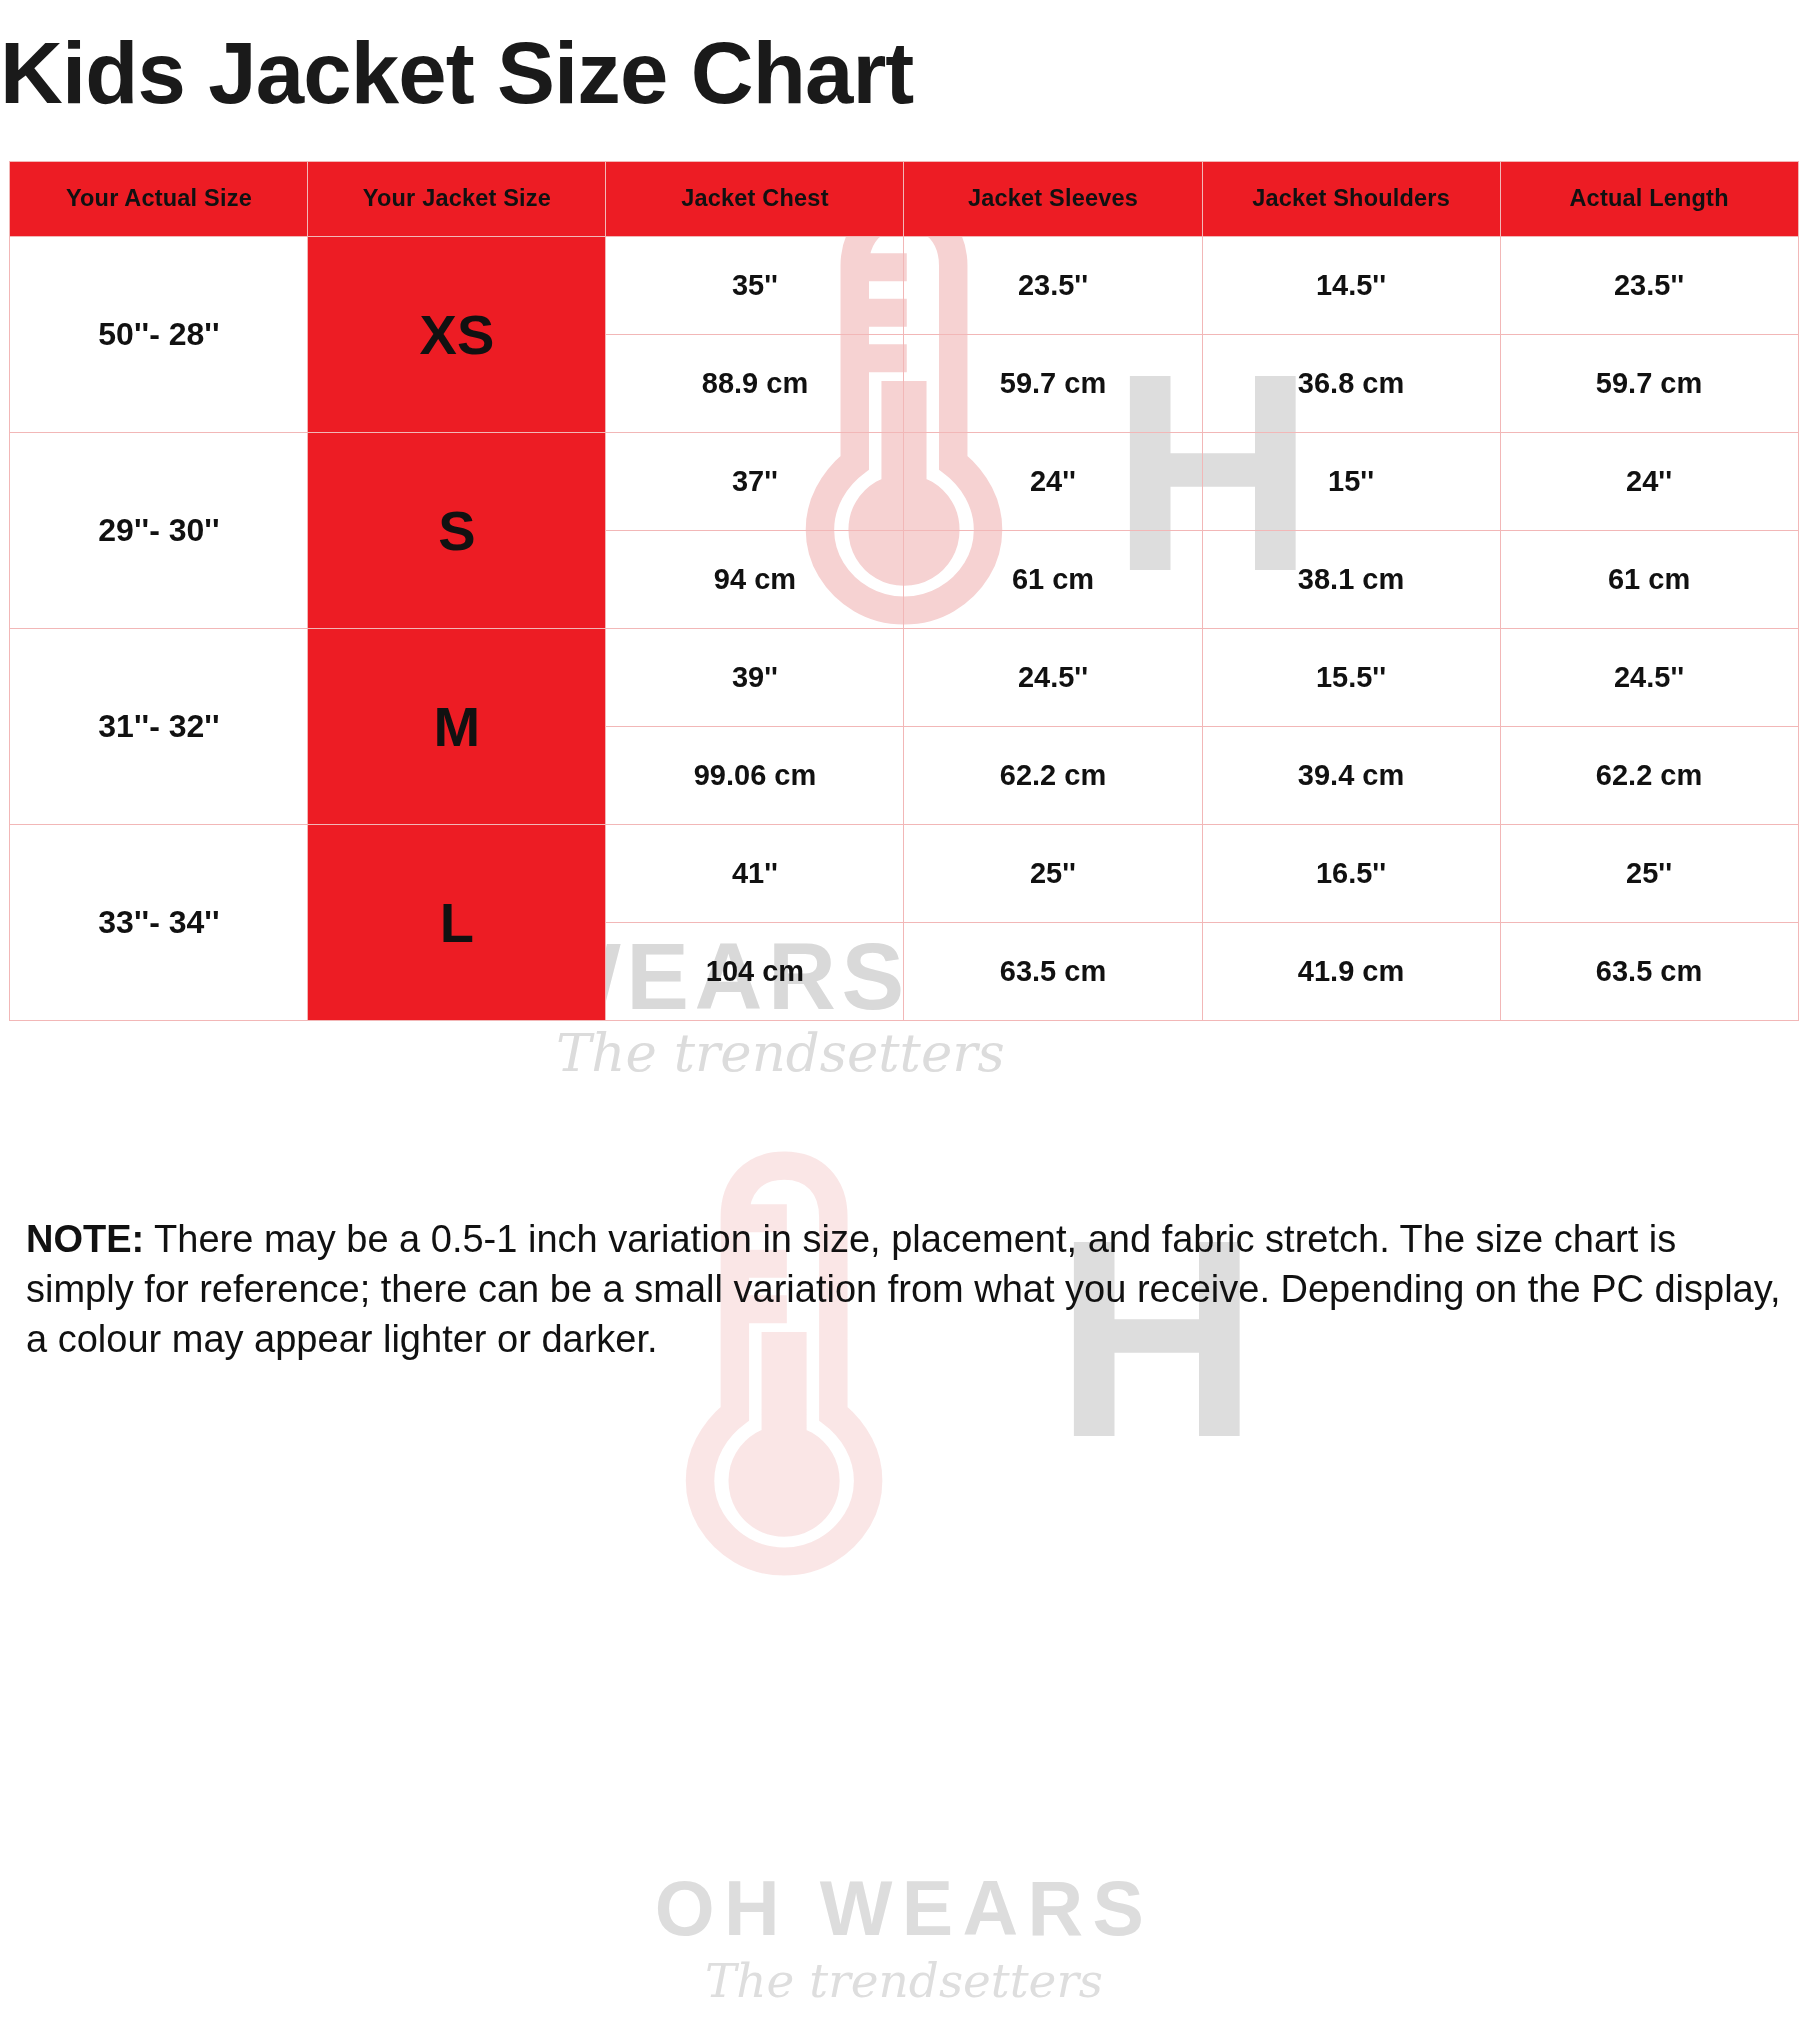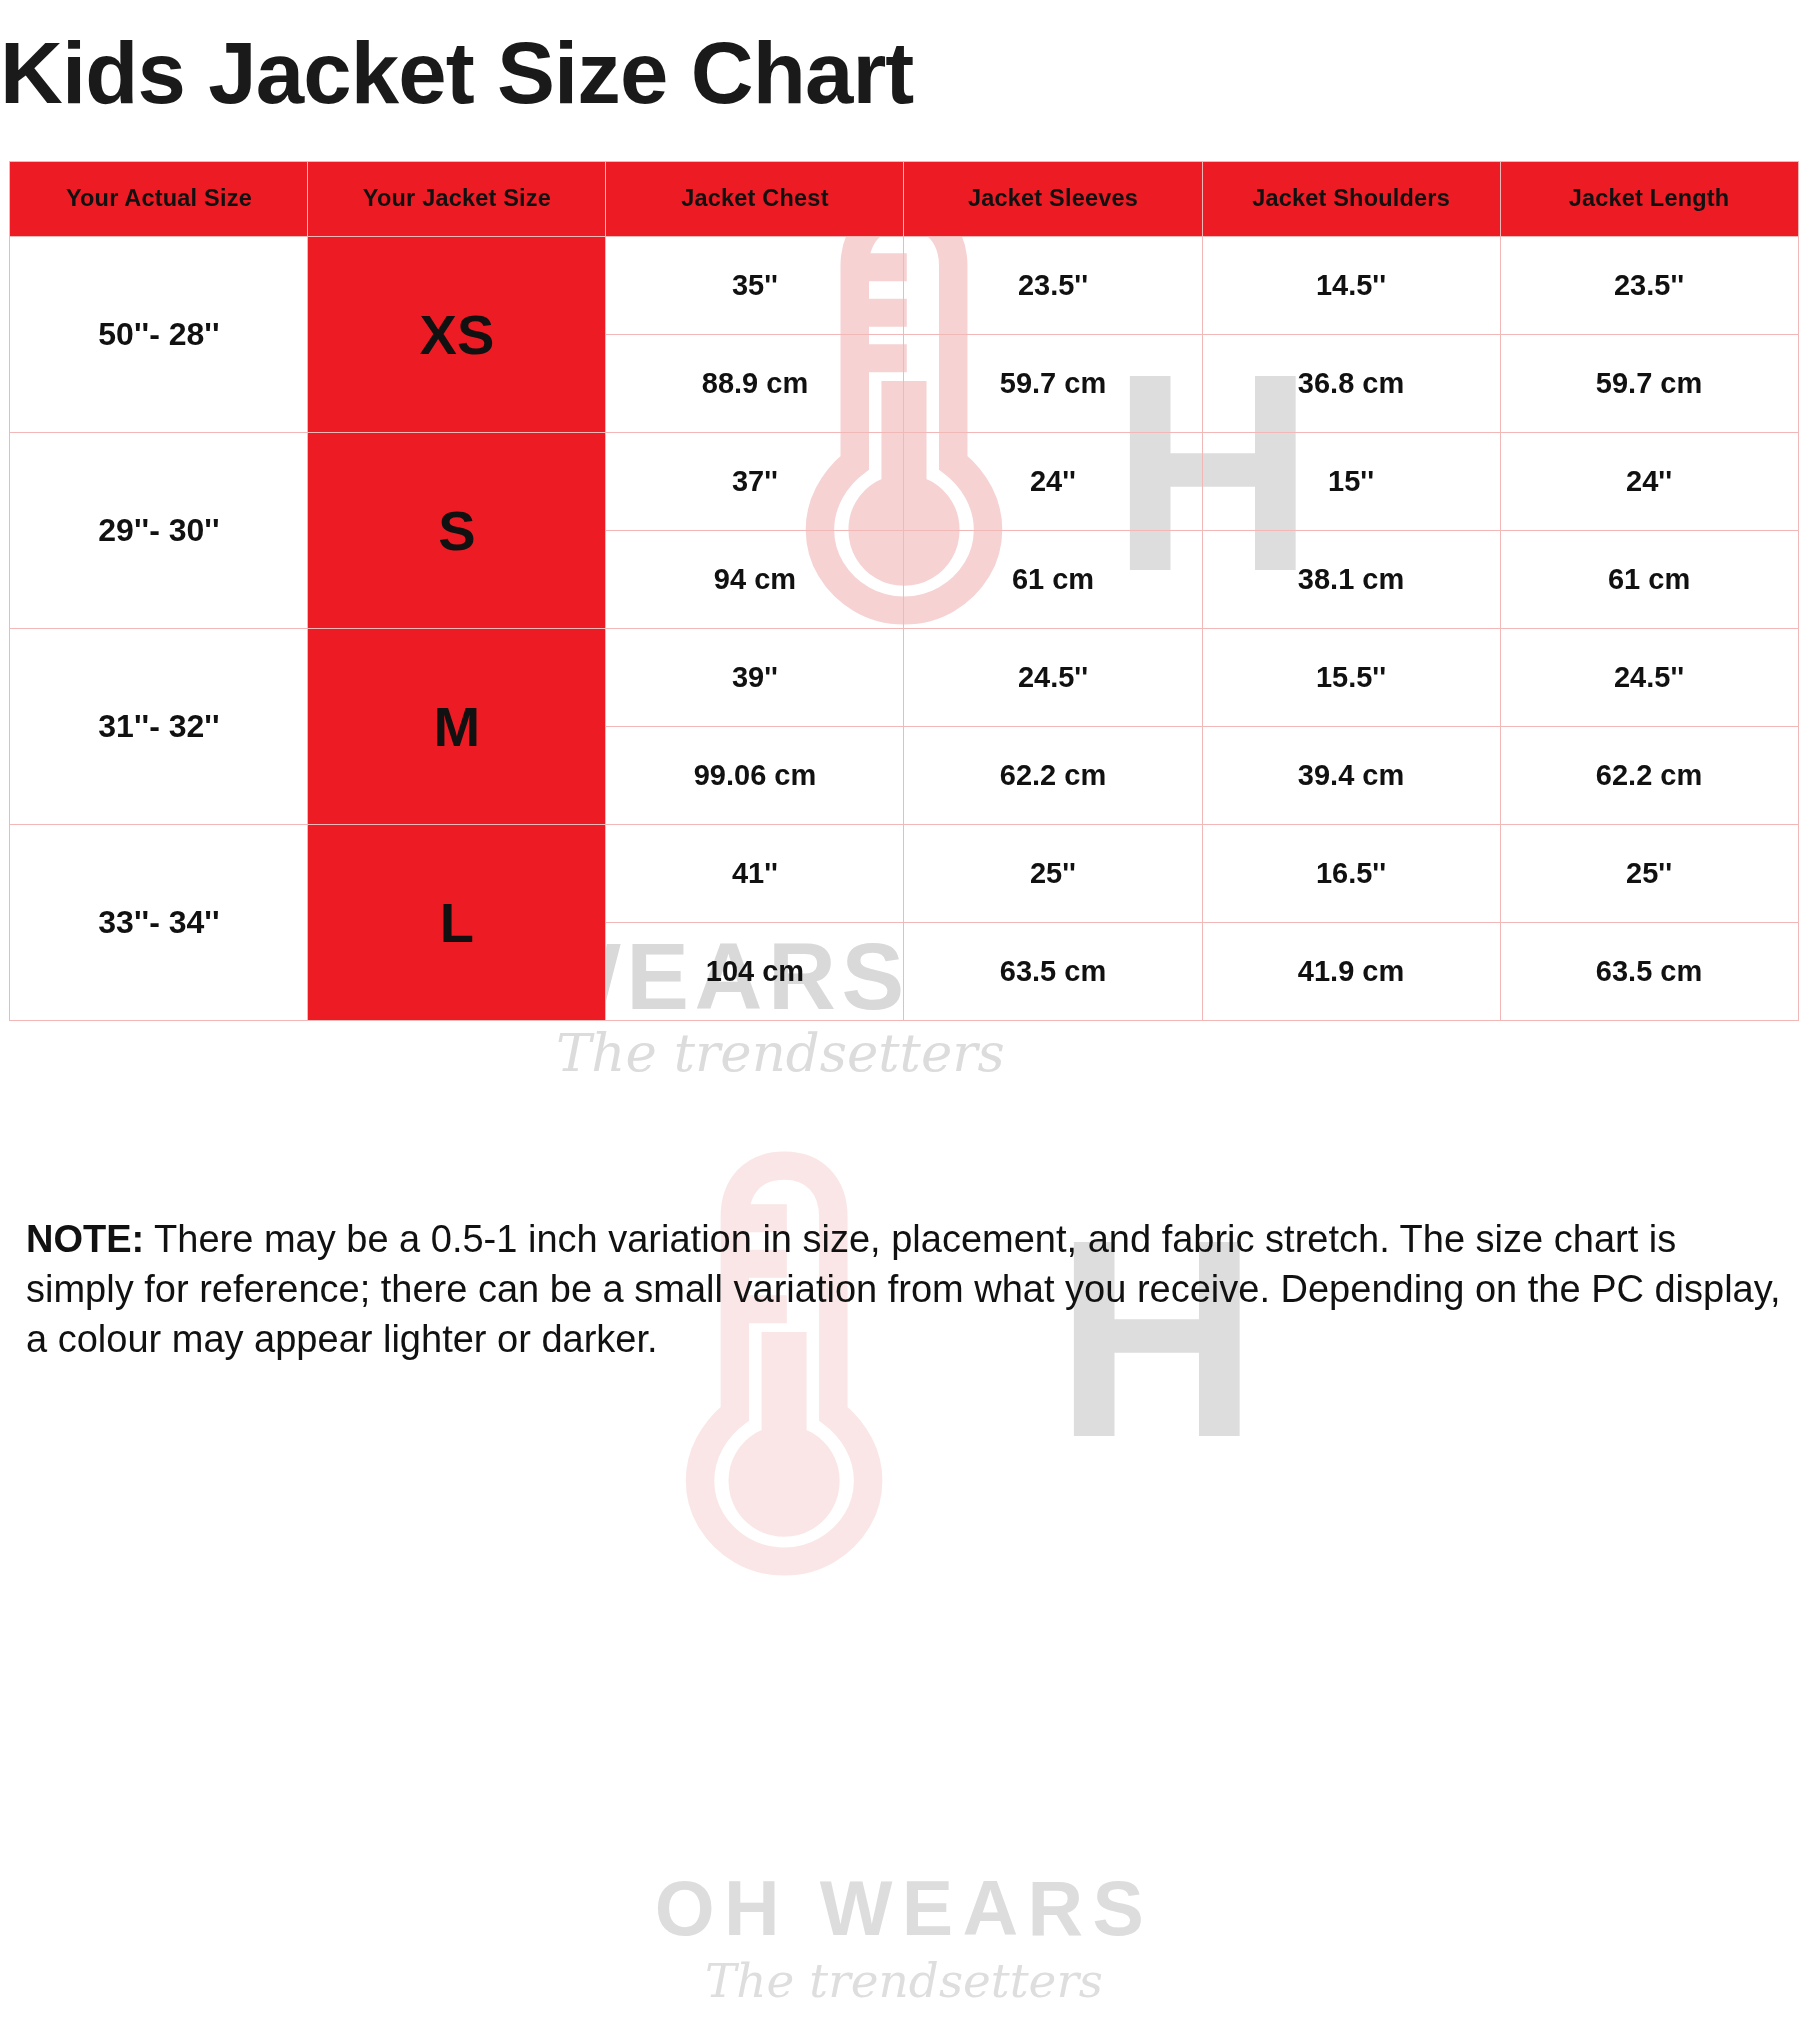--- a/index.html
+++ b/index.html
@@ -179,21 +179,21 @@
 
   <div class="table-wrap">
     <table class="size-chart">
       <thead>
         <tr>
           <th>Your Actual Size</th>
           <th>Your Jacket Size</th>
           <th>Jacket Chest</th>
           <th>Jacket Sleeves</th>
           <th>Jacket Shoulders</th>
-          <th>Jacket Length</th>
+          <th>Actual Length</th>
         </tr>
       </thead>
       <tbody>
 
         <tr>
           <td class="actual" rowspan="2">50''- 28''</td>
           <td class="jacket-size" rowspan="2">XS</td>
           <td class="meas">35''</td>
           <td class="meas">23.5''</td>
           <td class="meas">14.5''</td>

